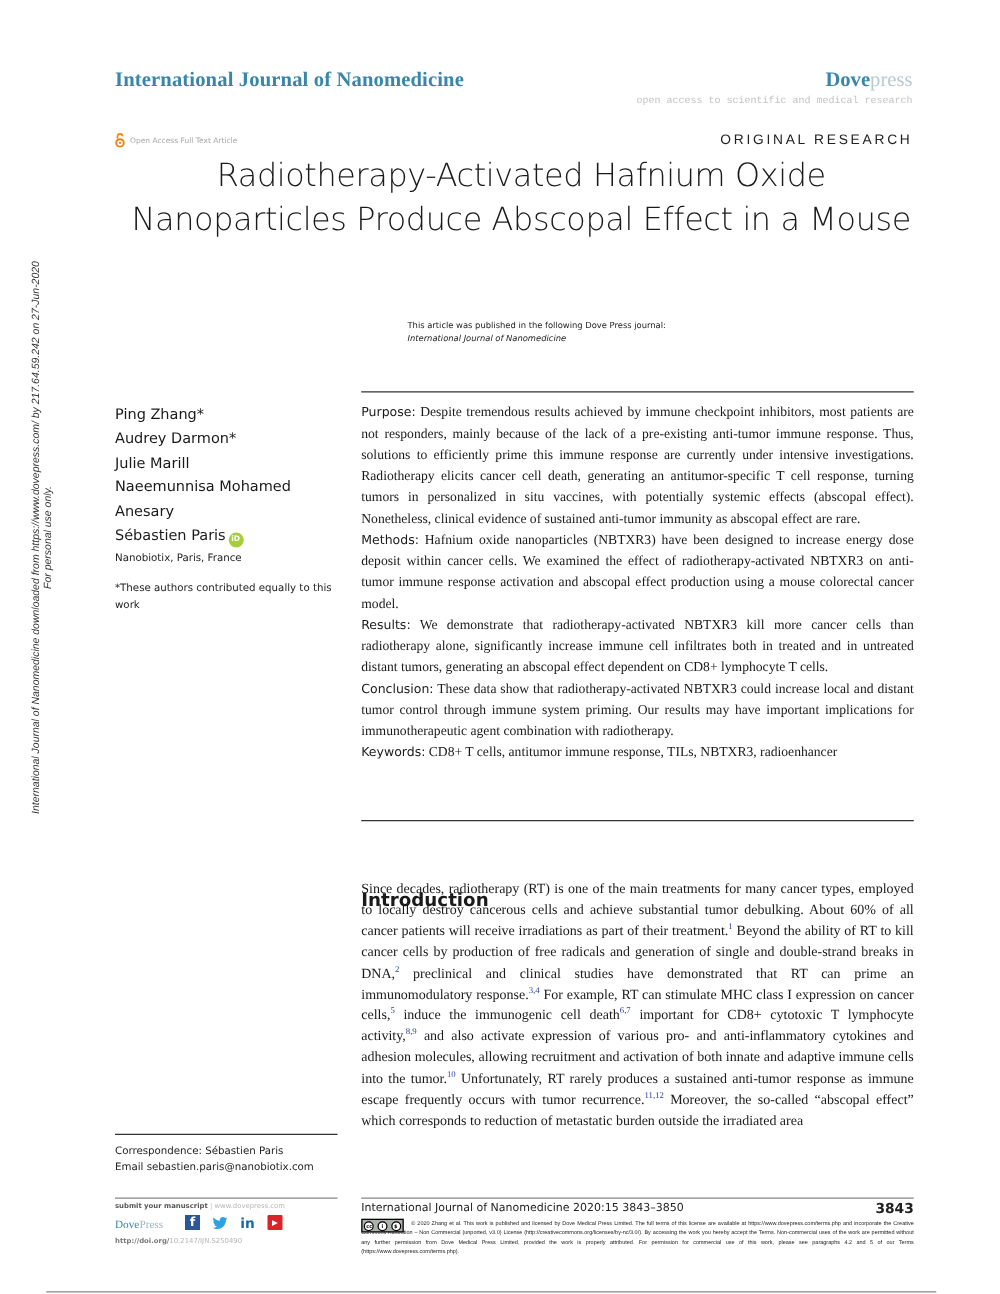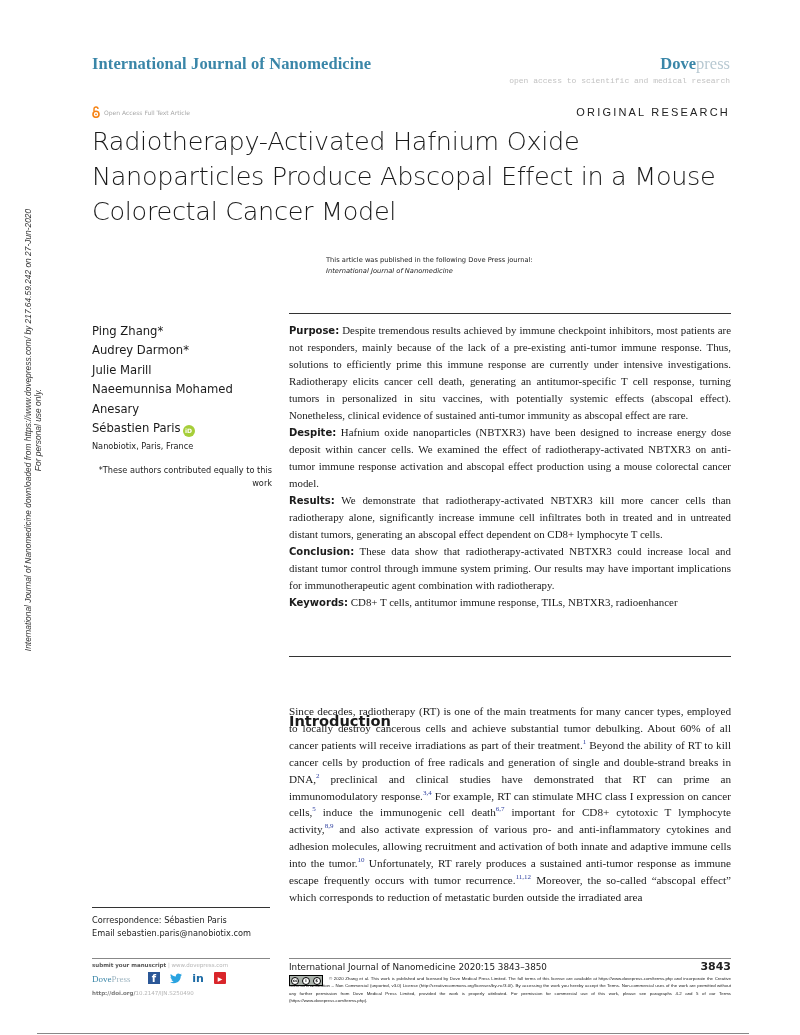--- a/index.html
+++ b/index.html
@@ -10,38 +10,38 @@
   .dovepress-logo { position: absolute; right: 70px; top: 54px; font-family: "Liberation Serif", serif; font-size: 16.5px; font-weight: bold; color: #3a86a8; }
   .dovepress-logo .press { color: #b8c9d2; font-weight: normal; }
   .dovepress-tagline { position: absolute; right: 70px; top: 76px; font-family: Liberation Mono, monospace; font-size: 8px; color: #c3c3c3; }
 
   .oa-line { position: absolute; left: 92px; top: 106px; display: flex; align-items: center; gap: 4px; }
   .oa-icon { width: 8px; height: 12px; }
   .oa-text { font-family: "DejaVu Sans", sans-serif; font-size: 6px; color: #a8a8a8; }
 
   .article-type { position: absolute; right: 70px; top: 106px; font-family: Liberation Sans, sans-serif; font-size: 11px; letter-spacing: 2.2px; color: #222; }
 
-  .title { position: absolute; left: 92px; top: 124px; width: 650px; font-family: "DejaVu Sans", sans-serif; font-weight: 300; font-size: 25.5px; line-height: 35px; color: #1a1a1a; letter-spacing: -0.3px; }
+  .title { position: absolute; left: 92px; top: 124px; width: 650px; font-family: "DejaVu Sans", sans-serif; font-weight: 300; font-size: 25.5px; line-height: 35px; color: #1a1a1a; letter-spacing: -0.3px; text-align: center; }
   .title div { white-space: nowrap; }
 
   .published-in { position: absolute; left: 288px; top: 255px; font-family: "DejaVu Sans", sans-serif; font-size: 6.7px; line-height: 11px; color: #222; margin-left: 38px; }
   .published-in .ital { font-style: italic; }
 
   .side-watermark { position: absolute; left: 28px; top: 430px; width: 520px; height: 30px; transform: translate(-50%, -50%) rotate(-90deg); transform-origin: center; left: 38px; text-align: center; font-family: "Liberation Sans", sans-serif; font-style: italic; font-size: 8.4px; line-height: 10px; color: #333; }
 
   .rule-top { position: absolute; left: 289px; top: 313px; width: 442px; height: 1px; background: #333; }
 
   .authors { position: absolute; left: 92px; top: 322px; font-family: "DejaVu Sans", sans-serif; font-size: 11.6px; line-height: 19.4px; color: #1a1a1a; }
   .orcid-icon { display: inline-block; width: 12px; height: 12px; border-radius: 50%; background: #a6ce39; color: #fff; font-size: 6px; line-height: 12px; text-align: center; vertical-align: -1px; margin-left: 2px; font-family: "DejaVu Sans", sans-serif; font-weight: bold; }
   .affiliation { position: absolute; left: 92px; top: 441px; font-family: "DejaVu Sans", sans-serif; font-size: 8.2px; color: #222; }
-  .equal-note { position: absolute; left: 92px; top: 464px; width: 180px; font-family: "DejaVu Sans", sans-serif; font-size: 8.2px; line-height: 12.5px; color: #222; text-align: right; }
+  .equal-note { position: absolute; left: 92px; top: 464px; width: 180px; font-family: "DejaVu Sans", sans-serif; font-size: 8.2px; line-height: 12.5px; color: #222; }
 
   .abstract { position: absolute; left: 289px; top: 322px; width: 442px; font-family: "Liberation Serif", serif; font-size: 10.9px; line-height: 17px; color: #1a1a1a; text-align: justify; }
   .abstract p { margin: 0; }
-  .abstract .label { font-family: "DejaVu Sans", sans-serif; font-weight: bold; font-size: 10px; }
+  .abstract .label { font-family: "DejaVu Sans", sans-serif; font-weight: normal; font-size: 10px; }
 
   .rule-mid { position: absolute; left: 289px; top: 656px; width: 442px; height: 1px; background: #333; }
 
   .intro-heading { position: absolute; left: 289px; top: 712px; font-family: "DejaVu Sans", sans-serif; font-weight: bold; font-size: 14.6px; color: #1a1a1a; }
   .intro-body { position: absolute; left: 289px; top: 703px; width: 442px; font-family: "Liberation Serif", serif; font-size: 11.2px; line-height: 16.9px; text-align: justify; color: #1a1a1a; }
   .intro-body sup { font-size: 7px; color: #2b3d9e; line-height: 0; }
 
   .rule-corr { position: absolute; left: 92px; top: 907px; width: 178px; height: 1px; background: #333; }
   .corr { position: absolute; left: 92px; top: 914px; font-family: "DejaVu Sans", sans-serif; font-size: 8.2px; line-height: 12.5px; color: #222; }
 
@@ -89,21 +89,20 @@
     <circle cx="4" cy="8.3" r="0.9" fill="#f68212"></circle>
   </svg>
   <span class="oa-text">Open Access Full Text Article</span>
 </div>
 
 <div class="article-type">ORIGINAL RESEARCH</div>
 
 <h1 class="title">
   <div>Radiotherapy-Activated Hafnium Oxide</div>
   <div>Nanoparticles Produce Abscopal Effect in a Mouse</div>
-  <div>Colorectal Cancer Model</div>
 </h1>
 
 <div class="published-in">
   <div>This article was published in the following Dove Press journal:</div>
   <div class="ital">International Journal of Nanomedicine</div>
 </div>
 
 <div class="side-watermark">
   <div>International Journal of Nanomedicine downloaded from https://www.dovepress.com/ by 217.64.59.242 on 27-Jun-2020</div>
   <div>For personal use only.</div>
@@ -117,21 +116,21 @@
   <div>Julie Marill</div>
   <div>Naeemunnisa Mohamed</div>
   <div>Anesary</div>
   <div><span>Sébastien Paris</span><span class="orcid-icon">iD</span></div>
 </div>
 <div class="affiliation">Nanobiotix, Paris, France</div>
 <div class="equal-note">*These authors contributed equally to this work</div>
 
 <div class="abstract">
   <p><span class="label">Purpose:</span><span> Despite tremendous results achieved by immune checkpoint inhibitors, most patients are not responders, mainly because of the lack of a pre-existing anti-tumor immune response. Thus, solutions to efficiently prime this immune response are currently under intensive investigations. Radiotherapy elicits cancer cell death, generating an antitumor-specific T cell response, turning tumors in personalized in situ vaccines, with potentially systemic effects (abscopal effect). Nonetheless, clinical evidence of sustained anti-tumor immunity as abscopal effect are rare.</span></p>
-  <p><span class="label">Despite:</span><span> Hafnium oxide nanoparticles (NBTXR3) have been designed to increase energy dose deposit within cancer cells. We examined the effect of radiotherapy-activated NBTXR3 on anti-tumor immune response activation and abscopal effect production using a mouse colorectal cancer model.</span></p>
+  <p><span class="label">Methods:</span><span> Hafnium oxide nanoparticles (NBTXR3) have been designed to increase energy dose deposit within cancer cells. We examined the effect of radiotherapy-activated NBTXR3 on anti-tumor immune response activation and abscopal effect production using a mouse colorectal cancer model.</span></p>
   <p><span class="label">Results:</span><span> We demonstrate that radiotherapy-activated NBTXR3 kill more cancer cells than radiotherapy alone, significantly increase immune cell infiltrates both in treated and in untreated distant tumors, generating an abscopal effect dependent on CD8+ lymphocyte T cells.</span></p>
   <p><span class="label">Conclusion:</span><span> These data show that radiotherapy-activated NBTXR3 could increase local and distant tumor control through immune system priming. Our results may have important implications for immunotherapeutic agent combination with radiotherapy.</span></p>
   <p><span class="label">Keywords:</span><span> CD8+ T cells, antitumor immune response, TILs, NBTXR3, radioenhancer</span></p>
 </div>
 
 <div class="rule-mid"></div>
 
 <h2 class="intro-heading">Introduction</h2>
 <div class="intro-body" id="intro-body"><span>Since decades, radiotherapy (RT) is one of the main treatments for many cancer types, employed to locally destroy cancerous cells and achieve substantial tumor debulking. About 60% of all cancer patients will receive irradiations as part of their treatment.</span><sup>1</sup><span> Beyond the ability of RT to kill cancer cells by production of free radicals and generation of single and double-strand breaks in DNA,</span><sup>2</sup><span> preclinical and clinical studies have demonstrated that RT can prime an immunomodulatory response.</span><sup>3,4</sup><span> For example, RT can stimulate MHC class I expression on cancer cells,</span><sup>5</sup><span> induce the immunogenic cell death</span><sup>6,7</sup><span> important for CD8+ cytotoxic T lymphocyte activity,</span><sup>8,9</sup><span> and also activate expression of various pro- and anti-inflammatory cytokines and adhesion molecules, allowing recruitment and activation of both innate and adaptive immune cells into the tumor.</span><sup>10</sup><span> Unfortunately, RT rarely produces a sustained anti-tumor response as immune escape frequently occurs with tumor recurrence.</span><sup>11,12</sup><span> Moreover, the so-called “abscopal effect” which corresponds to reduction of metastatic burden outside the irradiated area</span></div>
 

